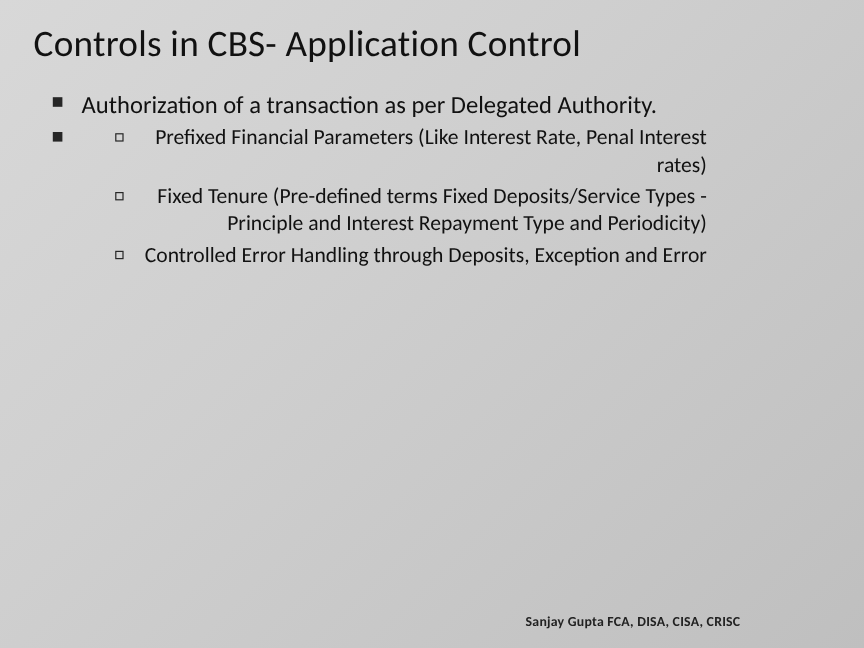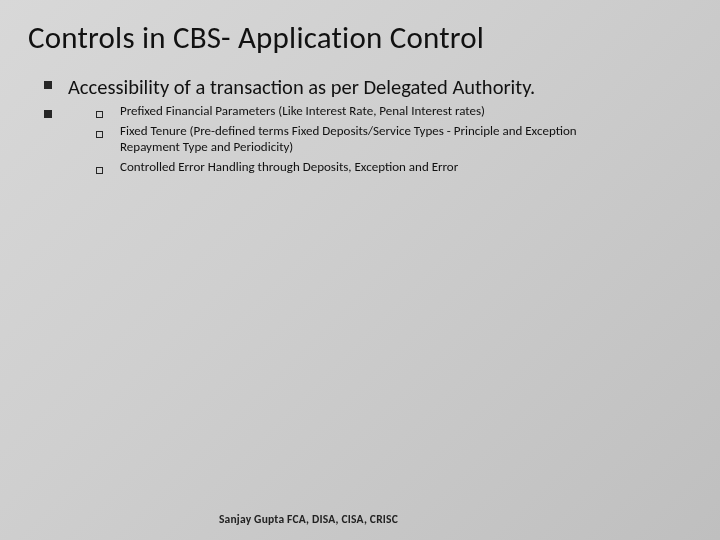--- a/index.html
+++ b/index.html
@@ -51,64 +51,65 @@
     background: #262626;
   }
   ul.sub {
     list-style: none;
     margin: 3px 0 0 0;
     padding: 0 0 0 28px;
   }
   ul.sub > li {
     position: relative;
     padding-left: 24px;
-    font-size: 13px;
+    font-size: 18px;
     line-height: 1.28;
     margin-bottom: 3px;
+    text-align: right;
   }
   ul.sub > li::before {
     content: "";
     position: absolute;
     left: 0;
     top: 8px;
     width: 7px;
     height: 7px;
     border: 1px solid #262626;
     box-sizing: border-box;
     background: transparent;
   }
   .footer {
     position: absolute;
     bottom: 14px;
     left: 0;
     width: 100%;
-    text-align: center;
+    text-align: right;
     font-size: 11.5px;
     font-weight: 700;
     color: #222;
     letter-spacing: 0.2px;
   }
 </style>
 </head>
 <body>
 
 <div class="slide">
   <div class="title">Controls in CBS- Application Control</div>
 
   <ul class="top">
     <li>
-      <span>Accessibility of a transaction as per Delegated Authority.</span>
+      <span>Authorization of a transaction as per Delegated Authority.</span>
     </li>
     <li>
       <ul class="sub">
         <li>
           <span>Prefixed Financial Parameters (Like Interest Rate, Penal Interest rates)</span>
         </li>
         <li>
-          <span>Fixed Tenure (Pre-defined terms Fixed Deposits/Service Types - Principle and Exception Repayment Type and Periodicity)</span>
+          <span>Fixed Tenure (Pre-defined terms Fixed Deposits/Service Types - Principle and Interest Repayment Type and Periodicity)</span>
         </li>
         <li>
           <span>Controlled Error Handling through Deposits, Exception and Error</span>
         </li>
       </ul>
     </li>
   </ul>
 
   <div class="footer">Sanjay Gupta   FCA, DISA, CISA, CRISC</div>
 </div>

